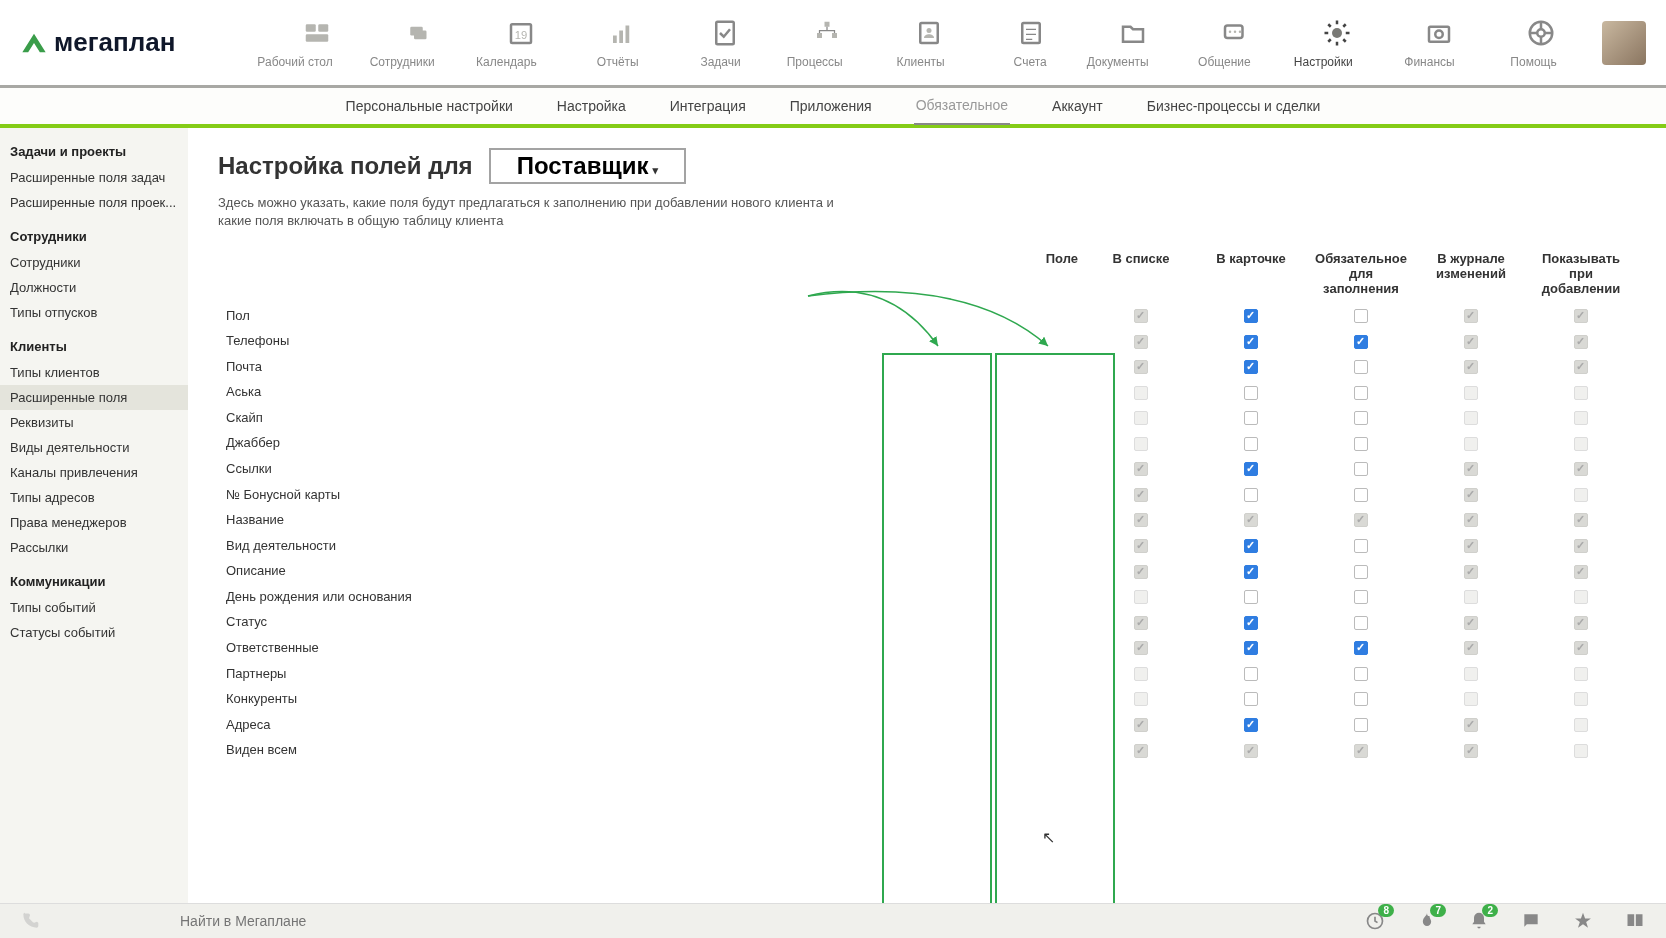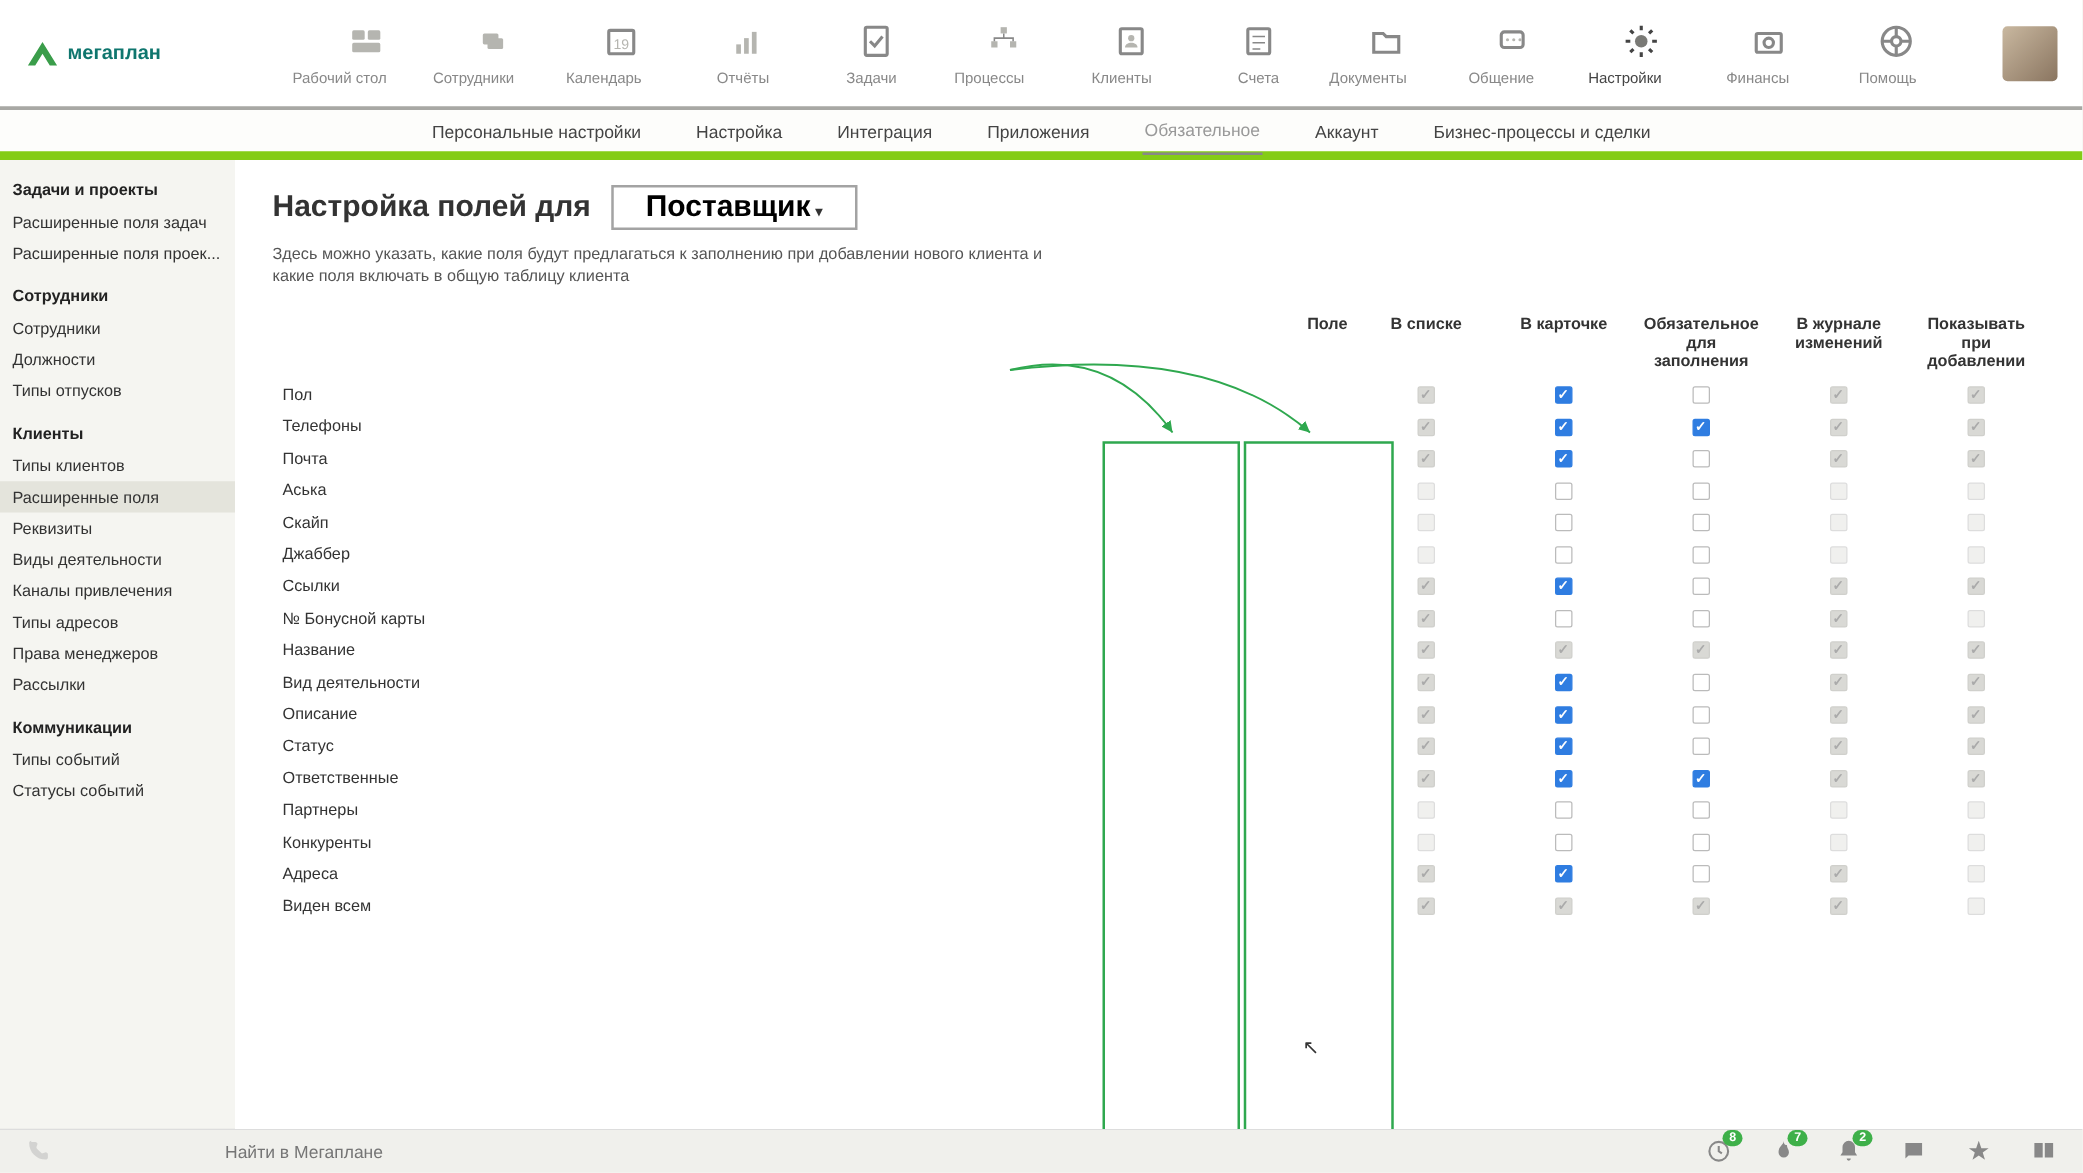--- a/index.html
+++ b/index.html
@@ -2,32 +2,32 @@
 <html><head>
 <meta charset="utf-8">
 <style>
 * { margin: 0; padding: 0; box-sizing: border-box; }
 body { font-family: Arial, Helvetica, sans-serif; font-size: 13px; color: #333; background: #f5f5f1; width: 1666px; height: 938px; overflow: hidden; position: relative; }
 
 
 .topbar { height: 88px; background: #fff; border-bottom: 3px solid #a8a8a4; display: flex; align-items: center; padding: 0 20px; }
 .logo { display: flex; align-items: center; margin-right: 40px; }
 .logo svg { width: 28px; height: 28px; margin-right: 6px; }
-.logo-text { font-size: 16px; font-weight: 600; color: #0f766e; }
+.logo-text { font-size: 26px; font-weight: 600; color: #0f172a; }
 .topnav { display: flex; gap: 10px; flex: 1; justify-content: center; }
 .topnav-item { display: flex; flex-direction: column; align-items: flex-end; width: 92px; cursor: pointer; color: #888; }
 .topnav-item.active { color: #444; }
 .topnav-icon { width: 32px; height: 32px; display: flex; align-items: center; justify-content: center; margin-bottom: 6px; }
 .topnav-icon svg { width: 30px; height: 30px; fill: #b5b5b0; }
 .topnav-item.active .topnav-icon svg { fill: #7a7a76; }
 .topnav-label { font-size: 12px; }
 .avatar { width: 44px; height: 44px; border-radius: 4px; background: linear-gradient(135deg,#c9b8a0,#8a7560); margin-left: 20px; }
 
 
-.subnav { height: 40px; background: #fdfdfb; border-bottom: 7px solid #84cc16; display: flex; align-items: center; justify-content: center; gap: 40px; }
+.subnav { height: 40px; background: #fdfdfb; border-bottom: 4px solid #84cc16; display: flex; align-items: center; justify-content: center; gap: 40px; }
 .subnav-item { font-size: 14px; color: #444; cursor: pointer; padding: 10px 2px; }
 .subnav-item.active { color: #999; border-bottom: 2px solid #888; }
 
 
 .main { display: flex; height: calc(100% - 88px - 40px - 35px); }
 .sidebar { width: 188px; background: #f5f5f1; overflow-y: auto; padding-top: 10px; }
 .sidebar-group { margin-bottom: 8px; }
 .sidebar-heading { font-weight: bold; font-size: 13px; padding: 6px 10px; color: #222; }
 .sidebar-item { padding: 5px 10px; font-size: 13px; color: #333; cursor: pointer; white-space: nowrap; overflow: hidden; text-overflow: ellipsis; }
 .sidebar-item.active { background: #e4e4dc; }
@@ -357,20 +357,28 @@
           </tr>
           <tr>
             <td>Описание</td>
             <td class="center"><span class="cb checked disabled"></span></td>
             <td class="center"><span class="cb checked"></span></td>
             <td class="center"><span class="cb"></span></td>
             <td class="center"><span class="cb checked disabled"></span></td>
             <td class="center"><span class="cb checked disabled"></span></td>
           </tr>
           <tr>
+            <td>День рождения или основания</td>
+            <td class="center"><span class="cb disabled"></span></td>
+            <td class="center"><span class="cb"></span></td>
+            <td class="center"><span class="cb"></span></td>
+            <td class="center"><span class="cb disabled"></span></td>
+            <td class="center"><span class="cb disabled"></span></td>
+          </tr>
+          <tr>
             <td>Статус</td>
             <td class="center"><span class="cb checked disabled"></span></td>
             <td class="center"><span class="cb checked"></span></td>
             <td class="center"><span class="cb"></span></td>
             <td class="center"><span class="cb checked disabled"></span></td>
             <td class="center"><span class="cb checked disabled"></span></td>
           </tr>
           <tr>
             <td>Ответственные</td>
             <td class="center"><span class="cb checked disabled"></span></td>

